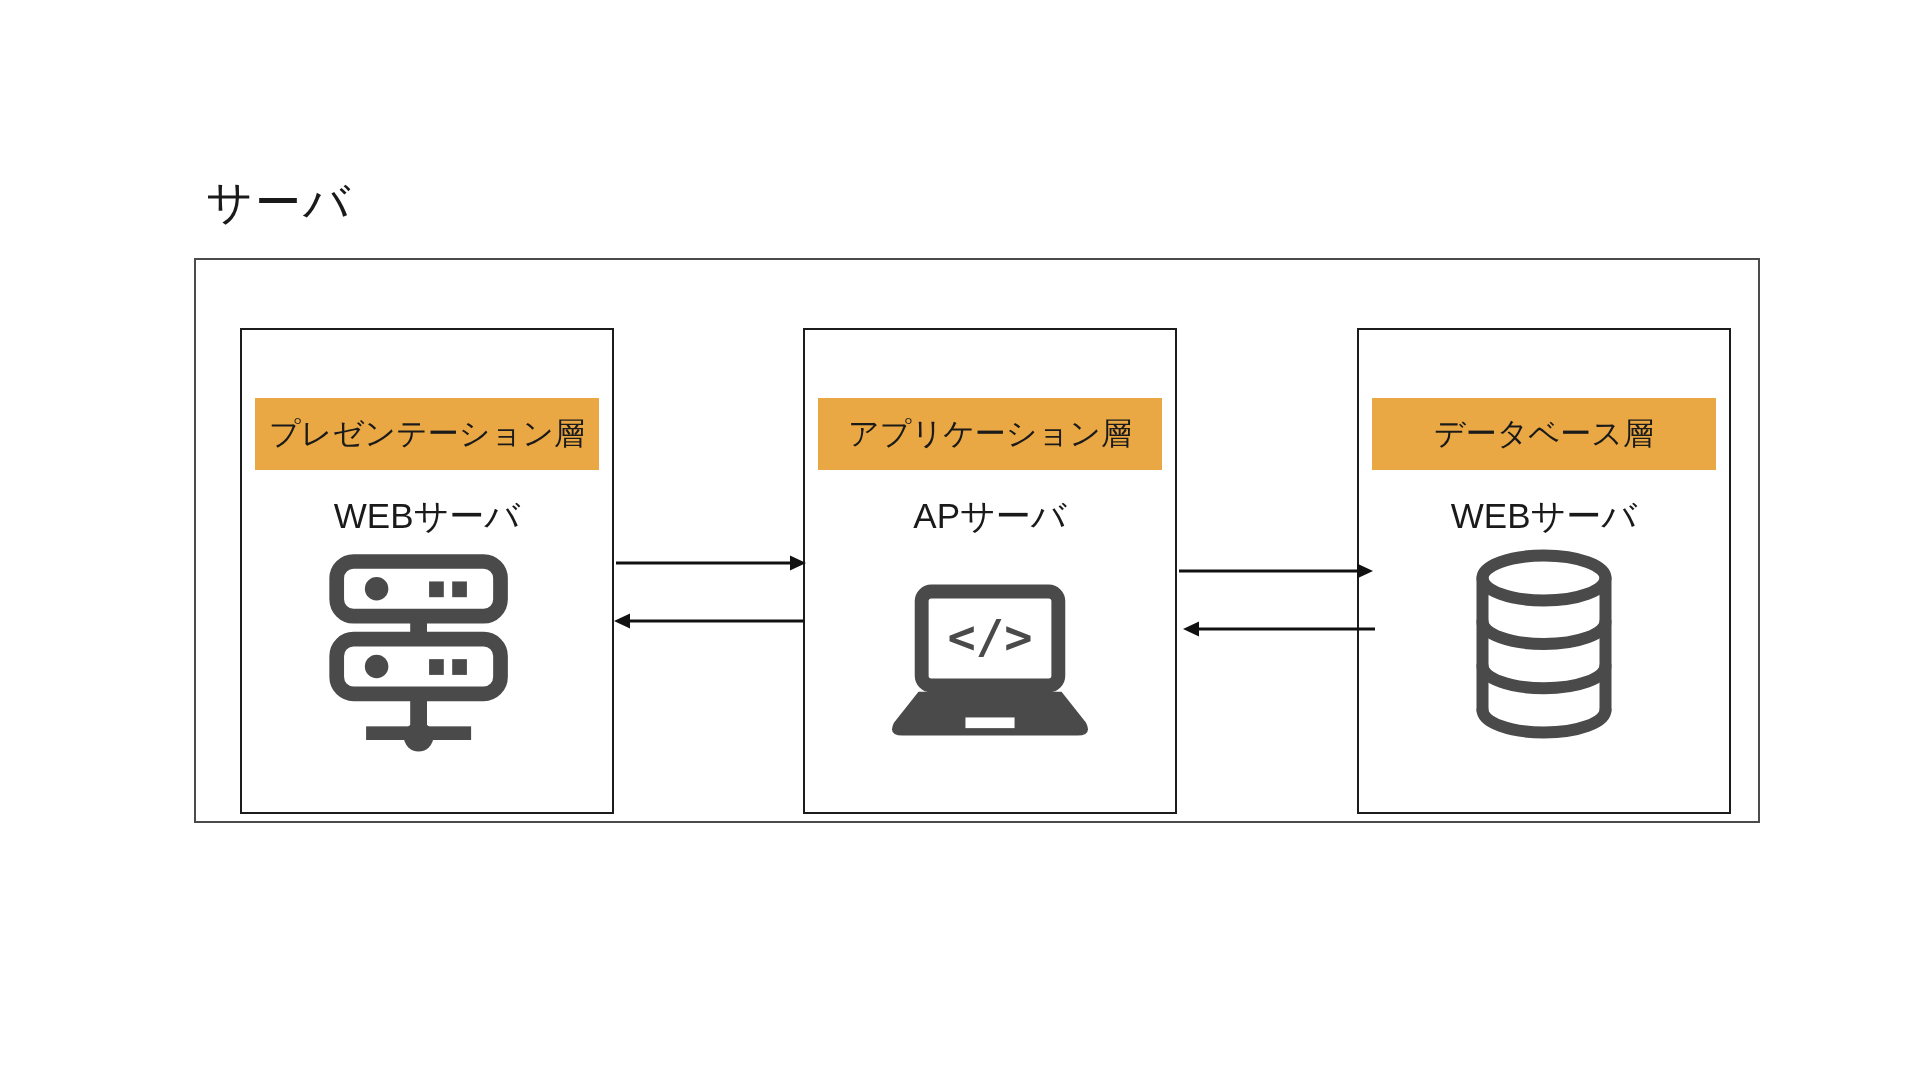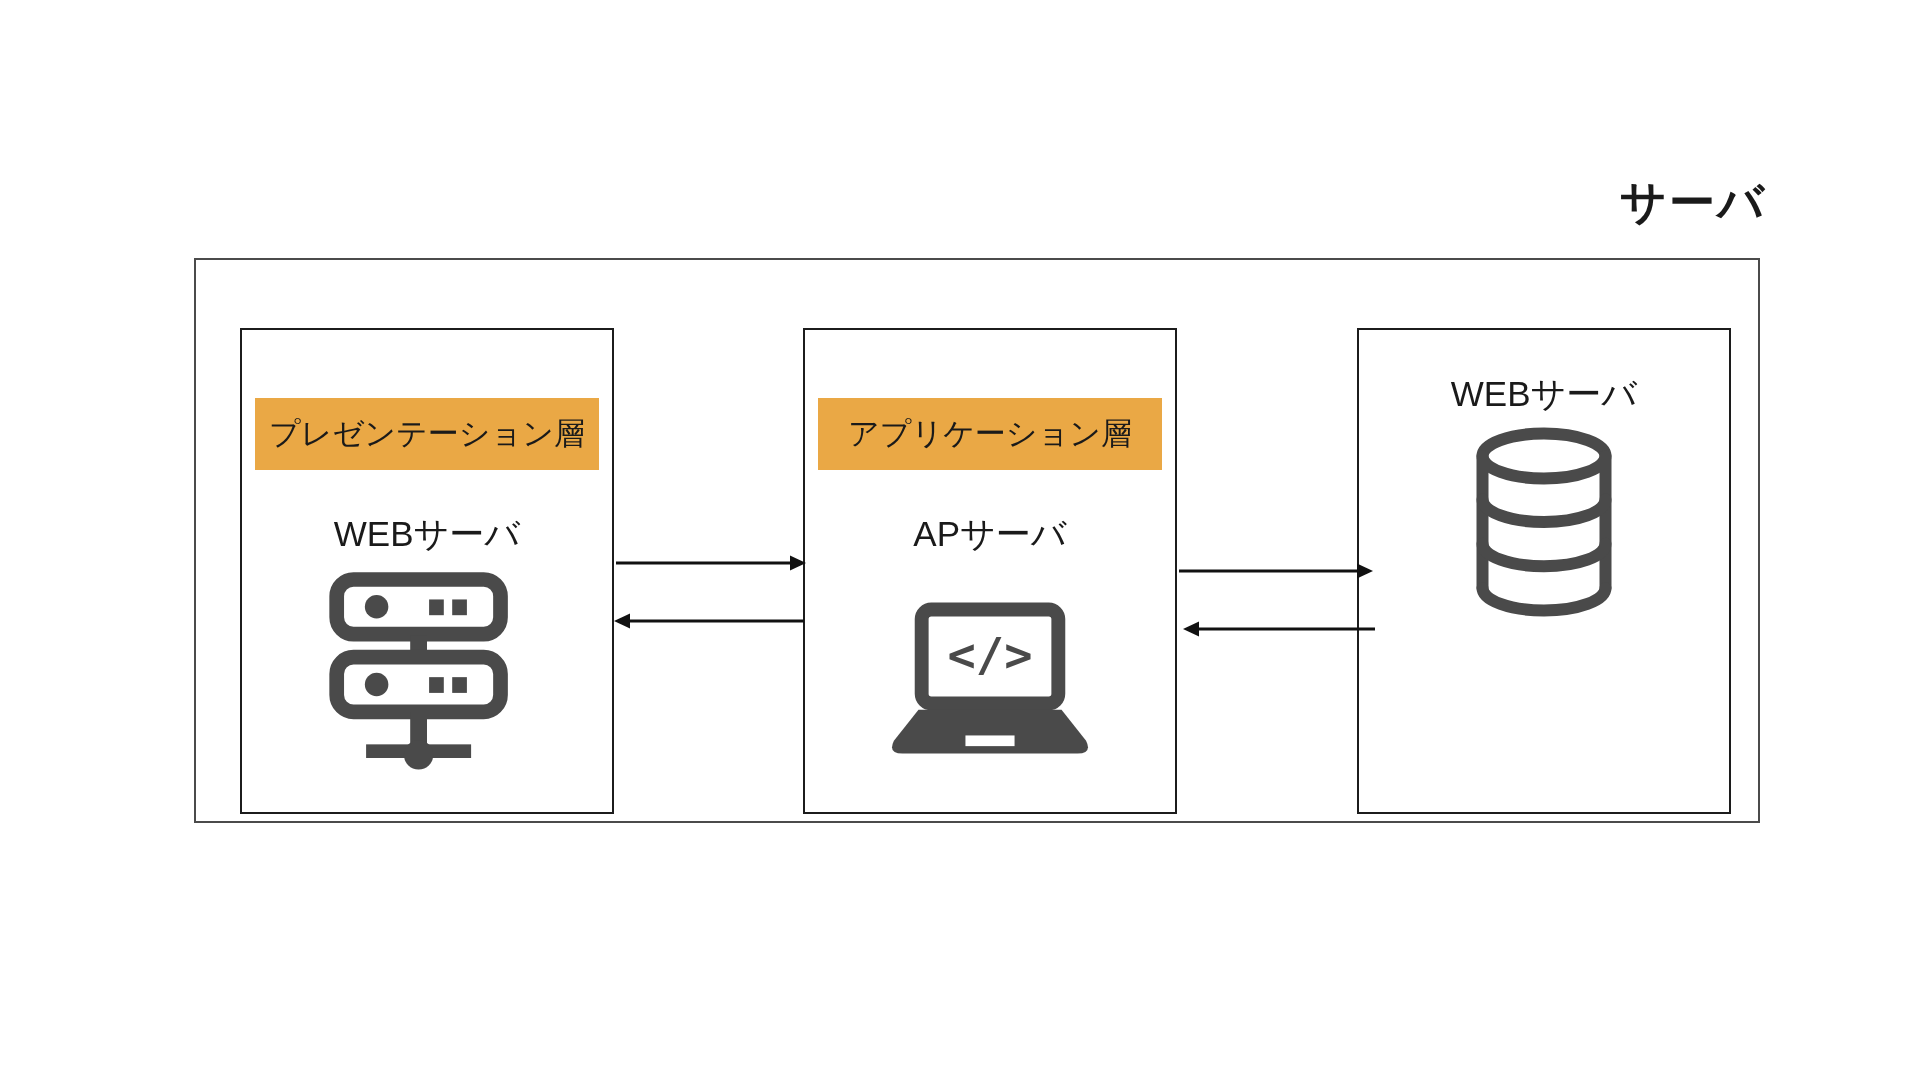--- a/index.html
+++ b/index.html
@@ -11,26 +11,26 @@
   }
   .canvas {
     position: relative;
     width: 1920px;
     height: 1080px;
     background: #ffffff;
     overflow: hidden;
   }
   .diagram-title {
     position: absolute;
-    left: 200px;
+    left: 206px;
     top: 172px;
     width: 1566px;
-    text-align: right;
+    text-align: left;
     font-size: 46px;
-    font-weight: bold;
+    font-weight: normal;
     letter-spacing: 2px;
   }
   .outer-box {
     position: absolute;
     left: 194px;
     top: 258px;
     width: 1566px;
     height: 565px;
     border: 2px solid var(--outer-border, #4b4b4b);
     box-sizing: border-box;
@@ -60,21 +60,21 @@
     padding: 0 13px;
     box-sizing: content-box;
     background: var(--layer-label-bg, #eaa845);
     display: flex;
     align-items: center;
     justify-content: center;
     font-size: 31px;
     white-space: nowrap;
   }
   .server-name {
-    margin-top: 44px;
+    margin-top: 26px;
     font-size: 35px;
     line-height: 40px;
   }
   .icon-area {
     flex: 1;
     display: flex;
     align-items: flex-start;
     justify-content: center;
     color: var(--icon-gray, #4a4a4a);
   }
@@ -129,20 +129,21 @@
 
           <text x="100" y="65" text-anchor="middle" font-family="'DejaVu Sans Mono', monospace" font-weight="bold" font-size="44" fill="currentColor">&lt;/&gt;</text>
 
           <path d="M33,101 L10,130 Q4,142 18,142 L182,142 Q196,142 190,130 L167,101 Z" fill="currentColor"></path>
           <rect x="77" y="125" width="46" height="10" fill="#ffffff"></rect>
         </svg>
       </div>
     </div>
 
     <div class="tier-box tier-database">
+      <div class="layer-label">データベース層</div>
       <div class="server-name">WEBサーバ</div>
       <div class="icon-area">
         <svg width="150" height="192" viewBox="0 0 100 128" style="margin-top:12px">
           <g fill="none" stroke="currentColor" stroke-width="8" stroke-linecap="round">
             <ellipse cx="50" cy="20" rx="41" ry="15"></ellipse>
             <line x1="9" y1="20" x2="9" y2="108"></line>
             <line x1="91" y1="20" x2="91" y2="108"></line>
             <path d="M9,49 A41,15 0 0 0 91,49"></path>
             <path d="M9,78.5 A41,15 0 0 0 91,78.5"></path>
             <path d="M9,108 A41,15 0 0 0 91,108"></path>

